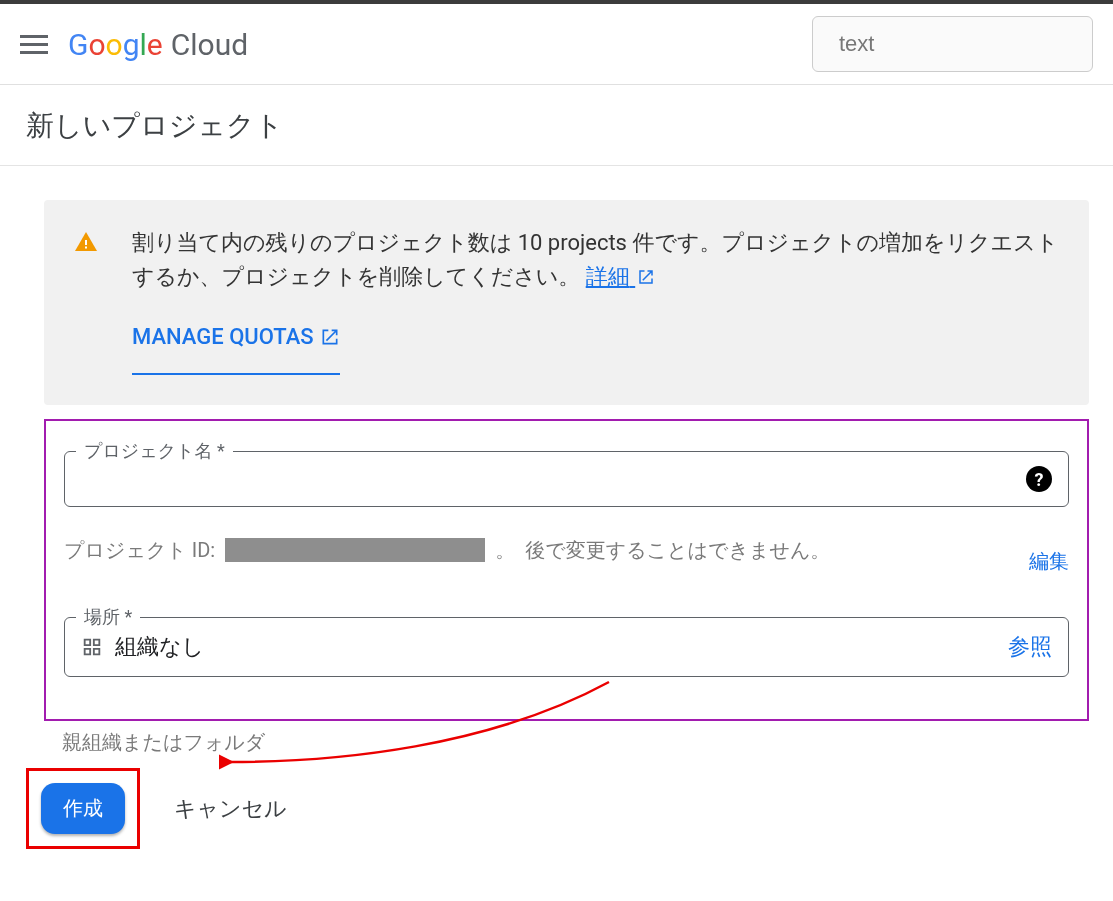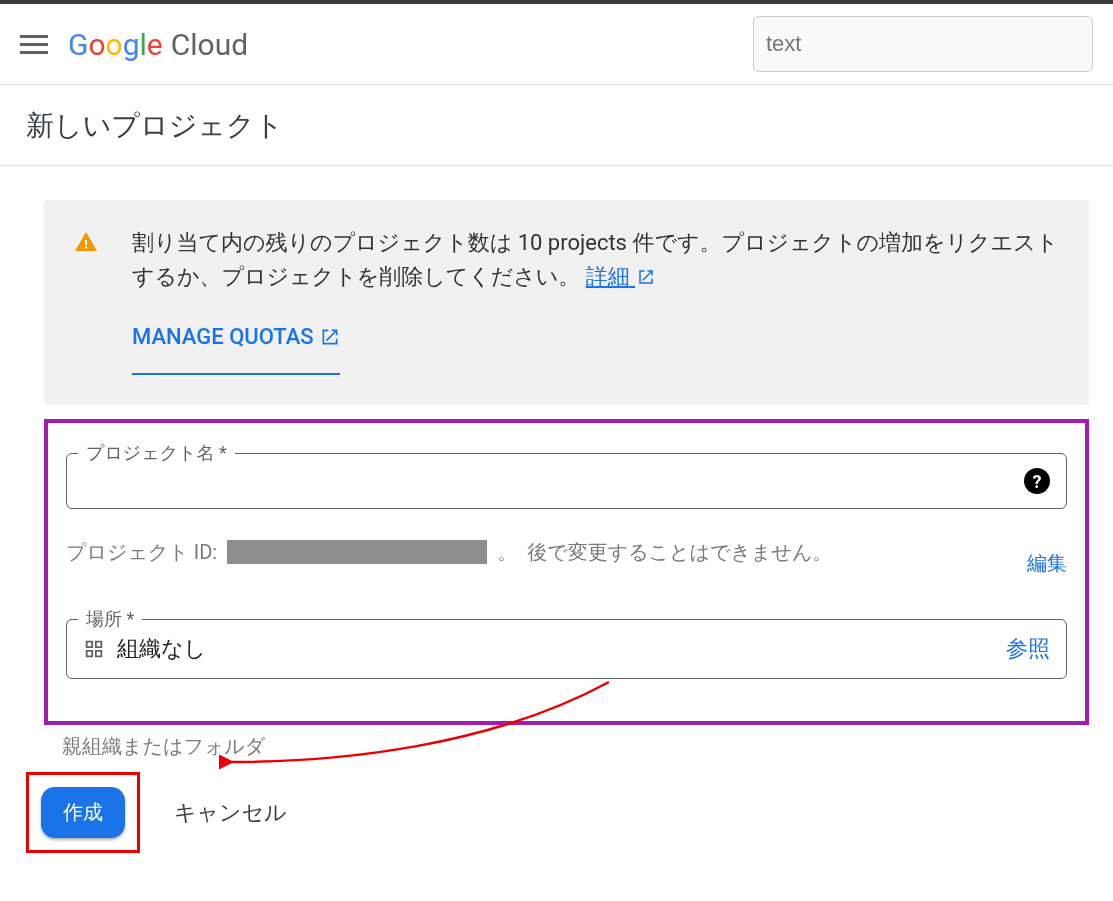--- a/index.html
+++ b/index.html
@@ -44,24 +44,24 @@
     .logo-o1 { color: #EA4335; }
     .logo-o2 { color: #FBBC05; }
     .logo-g2 { color: #4285F4; }
     .logo-l  { color: #34A853; }
     .logo-e  { color: #EA4335; }
     .logo-cloud { color: #5f6368; margin-left: 8px; }
     .spacer { flex: 1; }
     .search-box {
       border: 1px solid #ccc;
       border-radius: 6px;
-      padding: 14px 12px;
+      padding: 14px 26px;
       font-size: 22px;
       color: #777;
-      width: 340px;
+      width: 281px;
       background: #fafafa;
     }
     .page-title-bar {
       padding: 22px 38px 20px 26px;
       border-bottom: 1px solid #e4e4e4;
       font-size: 28px;
       color: #3c4043;
     }
     .content { padding: 34px 24px 40px 44px; }
     .notice-box {
@@ -83,21 +83,21 @@
       color: #1a73e8;
       font-size: 22px;
       font-weight: 500;
       border-bottom: 2px solid #1a73e8;
       padding-bottom: 19px;
       margin-top: 26px;
       cursor: pointer;
     }
     .manage-link svg { margin-left: 6px; }
     .form-area {
-      border: 4px solid #a21caf;
+      border: 2px solid #a21caf;
       margin-top: 14px;
       padding: 14px 18px 42px 18px;
       position: relative;
     }
     .field-wrap { position: relative; margin-top: 16px; }
     .field-box {
       border: 1px solid #5f6368;
       border-radius: 6px;
       padding: 14px 16px;
       font-size: 22px;

